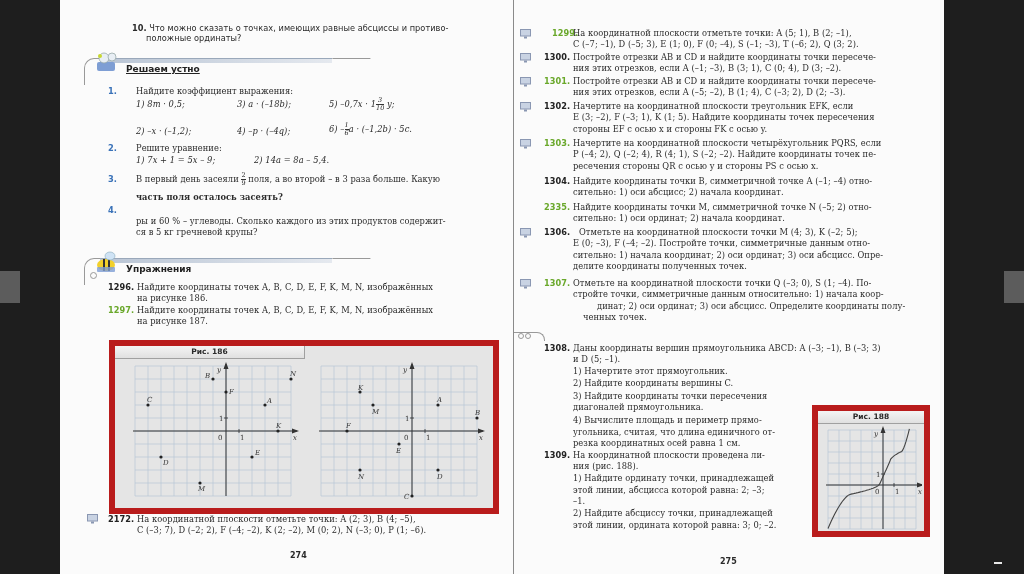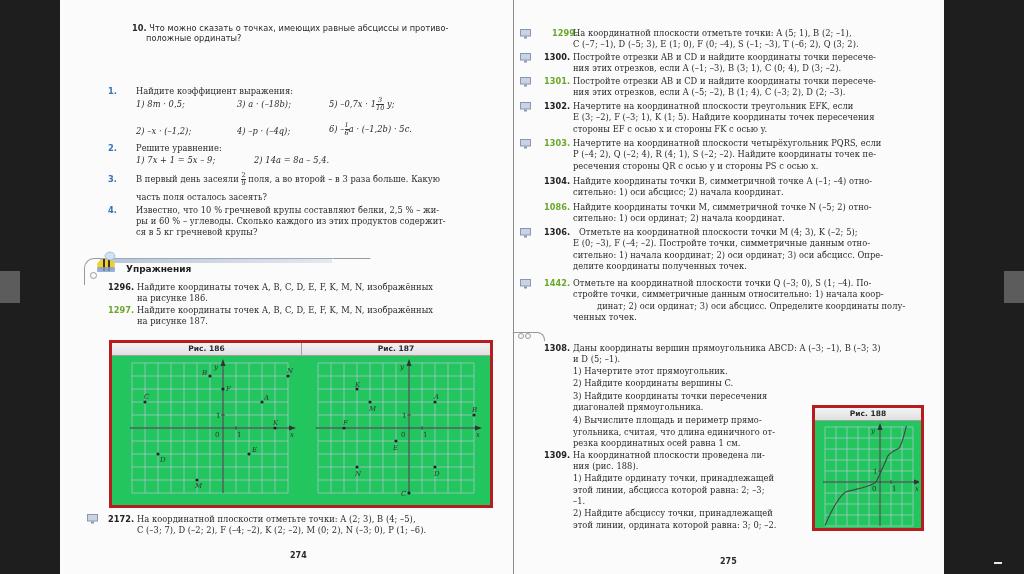--- a/index.html
+++ b/index.html
@@ -19,21 +19,21 @@
   .num-g { color:#6aa82b; }
   .num-b { color:#222; }
   .blue { color:#3a72b8; font-family:"DejaVu Sans", sans-serif; font-weight:bold; }
   .ital { font-style:italic; }
   .section-head { position:absolute; height:30px; }
   .section-bar { position:absolute; left:20px; top:8px; width:232px; height:4px; background:linear-gradient(90deg,#b8c4d4,#e5e9ef); border-top:1px solid #9aa8ba; }
   .section-curve { position:absolute; left:4px; top:8px; width:18px; height:26px; border-left:1px solid #999; border-top:1px solid #999; border-top-left-radius:10px; }
   .section-tail { position:absolute; left:252px; top:8px; width:38px; height:14px; border-top:1px solid #999; transform-origin:left top; transform:skewX(40deg); }
   .section-title { position:absolute; left:46px; top:14px; font-family:"DejaVu Sans", sans-serif; font-weight:bold; font-size:9px; text-decoration:underline; color:#222; }
   .section-icon { position:absolute; left:14px; top:0; width:28px; height:24px; }
-  .fig-frame { position:absolute; border:3px solid #b91c1c; background:#22c55e; }
+  .fig-frame { position:absolute; border:6px solid #b91c1c; background:#e5e5e5; }
   .fig-header { position:absolute; font-family:"DejaVu Sans", sans-serif; font-weight:bold; font-size:7.5px; text-align:center; background:linear-gradient(#f4f4f4,#e0e0e0); border-bottom:1px solid #a0a0a0; height:12px; line-height:12px; }
   .monitor-icon { position:absolute; width:11px; height:10px; }
   .page-num { position:absolute; font-family:"DejaVu Sans", sans-serif; font-weight:bold; font-size:8px; }
   .frac { display:inline-block; vertical-align:middle; text-align:center; font-size:6.5px; line-height:7px; }
   .frac span { display:block; }
   .frac .top { border-bottom:0.7px solid #333; }
 </style>
 </head>
 <body>
 
@@ -45,20 +45,32 @@
   <div class="spine"></div>
 
   <div class="page page-left">
 
     <div class="t sans" style="left:72px;top:23px;font-size:8.2px;">
       <b>10.</b>
       <span>Что можно сказать о точках, имеющих равные абсциссы и противо-</span>
     </div>
     <div class="t sans" style="left:86px;top:33px;font-size:8.2px;">положные ординаты?</div>
 
+    <div class="section-head" style="left:20px;top:50px;width:300px;">
+      <div class="section-curve"></div>
+      <div class="section-bar"></div>
+      <div class="section-tail"></div>
+      <svg class="section-icon" viewBox="0 0 28 24">
+        <rect x="3" y="12" width="18" height="9" rx="2" fill="#7e9ed4"></rect>
+        <circle cx="10" cy="8" r="5" fill="#e8eef4" stroke="#9aa" stroke-width="0.8"></circle>
+        <circle cx="18" cy="7" r="4" fill="#e8eef4" stroke="#9aa" stroke-width="0.8"></circle>
+        <circle cx="6" cy="6" r="2" fill="#c8d830"></circle>
+      </svg>
+      <div class="section-title">Решаем устно</div>
+    </div>
 
     <div class="t blue" style="left:48px;top:86px;">1.</div>
     <div class="t" style="left:76px;top:86px;">Найдите коэффициент выражения:</div>
     <div class="t ital" style="left:76px;top:99px;">1) 8m · 0,5;</div>
     <div class="t ital" style="left:177px;top:99px;">3) a · (–18b);</div>
     <div class="t ital" style="left:269px;top:97px;">
       <span>5) –0,7x · 1</span><span class="frac"><span class="top">3</span><span>10</span></span> <span>y;</span>
     </div>
     <div class="t ital" style="left:76px;top:126px;">2) –x · (–1,2);</div>
     <div class="t ital" style="left:177px;top:126px;">4) –p · (–4q);</div>
@@ -70,24 +82,23 @@
     <div class="t" style="left:76px;top:143px;">Решите уравнение:</div>
     <div class="t ital" style="left:76px;top:155px;">1) 7x + 1 = 5x – 9;</div>
     <div class="t ital" style="left:194px;top:155px;">2) 14a = 8a – 5,4.</div>
 
     <div class="t blue" style="left:48px;top:174px;">3.</div>
     <div class="t" style="left:76px;top:172px;">
       <span>В первый день засеяли</span>
       <span class="frac"><span class="top">2</span><span>9</span></span>
       <span>поля, а во второй – в 3 раза больше. Какую</span>
     </div>
-    <div class="t" style="left:76px;top:192px;">часть поля осталось засеять?</div>
+    <div class="t" style="left:76px;top:192px;font-weight:bold;">часть поля осталось засеять?</div>
 
     <div class="t blue" style="left:48px;top:205px;">4.</div>
-    <div class="t" style="left:76px;top:205px;">Известно, что 10 % гречневой крупы составляют белки, 2,5 % – жи-</div>
     <div class="t" style="left:76px;top:216px;">ры и 60 % – углеводы. Сколько каждого из этих продуктов содержит-</div>
     <div class="t" style="left:76px;top:227px;">ся в 5 кг гречневой крупы?</div>
 
     <div class="section-head" style="left:20px;top:250px;width:300px;">
       <div class="section-curve"></div>
       <div class="section-bar"></div>
       <div class="section-tail"></div>
       <svg class="section-icon" viewBox="0 0 28 24">
         <ellipse cx="12" cy="15" rx="9" ry="6" fill="#f2d02a"></ellipse>
         <rect x="9" y="9" width="2" height="12" fill="#333"></rect>
@@ -101,21 +112,20 @@
 
     <div class="t num num-b" style="left:48px;top:282px;">1296.</div>
     <div class="t" style="left:77px;top:282px;">Найдите координаты точек A, B, C, D, E, F, K, M, N, изображённых</div>
     <div class="t" style="left:77px;top:293px;">на рисунке 186.</div>
     <div class="t num num-g" style="left:48px;top:305px;">1297.</div>
     <div class="t" style="left:77px;top:305px;">Найдите координаты точек A, B, C, D, E, F, K, M, N, изображённых</div>
     <div class="t" style="left:77px;top:316px;">на рисунке 187.</div>
 
     <div class="fig-frame" style="left:49px;top:340px;width:378px;height:162px;">
       <div class="fig-header" style="left:0;top:0;width:189px;border-right:1px solid #a0a0a0;">Рис. 186</div>
-      <div class="fig-header" style="left:190px;top:0;width:188px;">Рис. 187</div>
       <svg id="fig186" style="position:absolute;left:14px;top:16px;" width="170" height="140">
           <line x1="6" y1="4" x2="6" y2="134" stroke="#b7c6d6" stroke-width="0.7"></line>
           <line x1="19" y1="4" x2="19" y2="134" stroke="#b7c6d6" stroke-width="0.7"></line>
           <line x1="32" y1="4" x2="32" y2="134" stroke="#b7c6d6" stroke-width="0.7"></line>
           <line x1="45" y1="4" x2="45" y2="134" stroke="#b7c6d6" stroke-width="0.7"></line>
           <line x1="58" y1="4" x2="58" y2="134" stroke="#b7c6d6" stroke-width="0.7"></line>
           <line x1="71" y1="4" x2="71" y2="134" stroke="#b7c6d6" stroke-width="0.7"></line>
           <line x1="84" y1="4" x2="84" y2="134" stroke="#b7c6d6" stroke-width="0.7"></line>
           <line x1="97" y1="4" x2="97" y2="134" stroke="#b7c6d6" stroke-width="0.7"></line>
           <line x1="110" y1="4" x2="110" y2="134" stroke="#b7c6d6" stroke-width="0.7"></line>
@@ -267,41 +277,41 @@
           <rect x="0.5" y="0.5" width="10" height="6.5" fill="#c9d3e3" stroke="#8a97b2"></rect>
           <rect x="4" y="7.5" width="3" height="2" fill="#8a97b2"></rect>
         </svg>
         <div class="t num num-g" style="left: 30px; top: 138px;">1303.</div>
         <div class="t" style="left: 59px; top: 138px;">Начертите на координатной плоскости четырёхугольник PQRS, если</div>
         <div class="t" style="left: 59px; top: 149.3px;">P (–4; 2), Q (–2; 4), R (4; 1), S (–2; –2). Найдите координаты точек пе-</div>
         <div class="t" style="left: 59px; top: 160.6px;">ресечения стороны QR с осью y и стороны PS с осью x.</div>
         <div class="t num num-b" style="left: 30px; top: 176px;">1304.</div>
         <div class="t" style="left: 59px; top: 176px;">Найдите координаты точки B, симметричной точке A (–1; –4) отно-</div>
         <div class="t" style="left: 59px; top: 187.3px;">сительно: 1) оси абсцисс; 2) начала координат.</div>
-        <div class="t num num-g" style="left: 30px; top: 202px;">1086.</div>
+        <div class="t num num-g" style="left: 30px; top: 202px;">2335.</div>
         <div class="t" style="left: 59px; top: 202px;">Найдите координаты точки M, симметричной точке N (–5; 2) отно-</div>
         <div class="t" style="left: 59px; top: 213.3px;">сительно: 1) оси ординат; 2) начала координат.</div>
         <svg class="monitor-icon" viewBox="0 0 11 10" style="left:6px;top:228px;">
           <rect x="0.5" y="0.5" width="10" height="6.5" fill="#c9d3e3" stroke="#8a97b2"></rect>
           <rect x="4" y="7.5" width="3" height="2" fill="#8a97b2"></rect>
         </svg>
         <div class="t num num-b" style="left: 30px; top: 227px;">1306.</div>
         <div class="t" style="left: 59px; top: 227px; padding-left: 6px;">Отметьте на координатной плоскости точки M (4; 3), K (–2; 5);</div>
         <div class="t" style="left: 59px; top: 238.3px;">E (0; –3), F (–4; –2). Постройте точки, симметричные данным отно-</div>
         <div class="t" style="left: 59px; top: 249.6px;">сительно: 1) начала координат; 2) оси ординат; 3) оси абсцисс. Опре-</div>
         <div class="t" style="left: 59px; top: 260.9px;">делите координаты полученных точек.</div>
         <svg class="monitor-icon" viewBox="0 0 11 10" style="left:6px;top:279px;">
           <rect x="0.5" y="0.5" width="10" height="6.5" fill="#c9d3e3" stroke="#8a97b2"></rect>
           <rect x="4" y="7.5" width="3" height="2" fill="#8a97b2"></rect>
         </svg>
-        <div class="t num num-g" style="left: 30px; top: 278px;">1442.</div>
+        <div class="t num num-g" style="left: 30px; top: 278px;">1307.</div>
         <div class="t" style="left: 59px; top: 278px;">Отметьте на координатной плоскости точки Q (–3; 0), S (1; –4). По-</div>
         <div class="t" style="left: 59px; top: 289.3px;">стройте точки, симметричные данным относительно: 1) начала коор-</div>
         <div class="t" style="left: 59px; top: 300.6px; margin-left: 24px;">динат; 2) оси ординат; 3) оси абсцисс. Определите координаты полу-</div>
-        <div class="t" style="left: 59px; top: 311.9px; text-align: center;">ченных точек.</div>
+        <div class="t" style="left: 69px; top: 311.9px; text-align: center;">ченных точек.</div>
       </div>
 
     <div style="position:absolute;left:0;top:332px;width:30px;height:8px;border-top:1px solid #999;border-right:1px solid #999;border-top-right-radius:8px;"></div>
     <div style="position:absolute;left:4px;top:333px;width:4px;height:4px;border:1px solid #999;border-radius:50%;"></div>
     <div style="position:absolute;left:11px;top:333px;width:4px;height:4px;border:1px solid #999;border-radius:50%;"></div>
 
     <div class="t num num-b" style="left:30px;top:343px;">1308.</div>
     <div class="t" style="left:59px;top:343px;">Даны координаты вершин прямоугольника ABCD: A (–3; –1), B (–3; 3)</div>
     <div class="t" style="left:59px;top:354px;">и D (5; –1).</div>
     <div class="t" style="left:59px;top:366px;">1) Начертите этот прямоугольник.</div>

